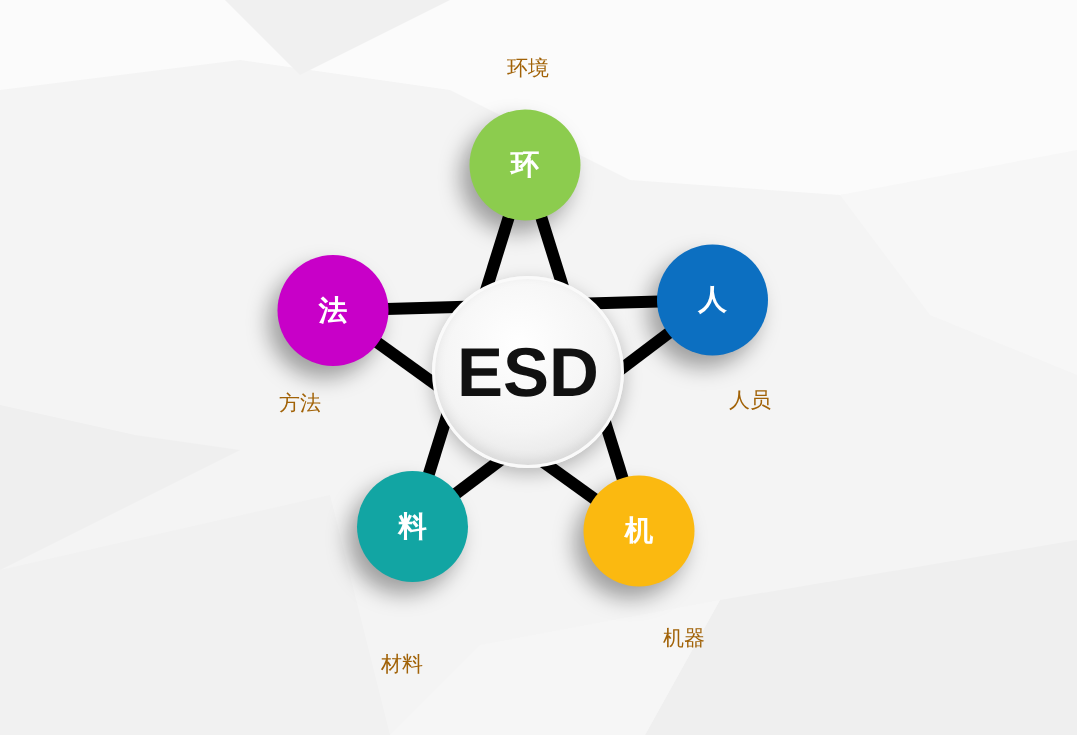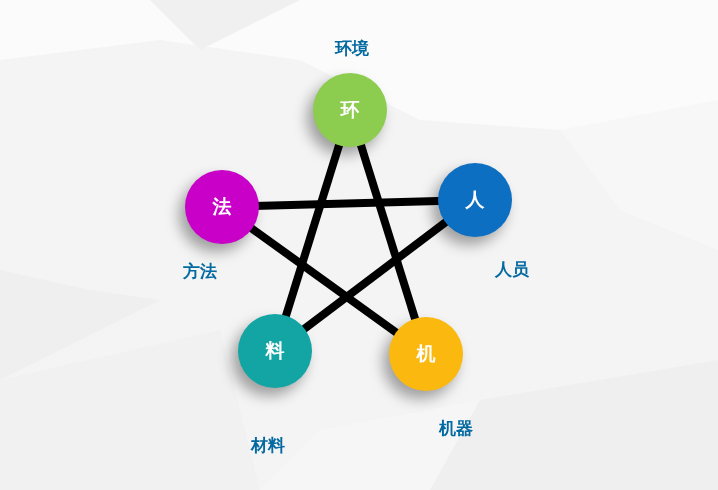--- a/index.html
+++ b/index.html
@@ -22,21 +22,21 @@
     background: radial-gradient(circle at 45% 35%, #ffffff 0%, #f4f4f4 55%, #dcdcdc 100%);
     border: 2px solid #fafafa;
     box-shadow: 0 4px 12px rgba(0,0,0,0.25), inset 0 -3px 8px rgba(0,0,0,0.08);
     display: flex; align-items: center; justify-content: center;
   }
   .center span {
     font-family: "Liberation Sans", sans-serif; font-weight: bold;
     font-size: 46px; color: #111; letter-spacing: 0px;
   }
   .label {
-    position: absolute; font-size: 17px; font-weight: bold; color: #0369a1;
+    position: absolute; font-size: 14px; font-weight: normal; color: #a16207;
     white-space: nowrap; transform: translateX(-50%);
   }
 </style>
 </head>
 <body>
 
 <svg class="bg" viewBox="0 0 718 490" xmlns="http://www.w3.org/2000/svg">
   <rect x="0" y="0" width="718" height="490" fill="#f4f4f4"></rect>
   <polygon points="0,0 718,0 718,110 560,130 420,120 300,60 160,40 0,60" fill="#fbfbfb"></polygon>
   <polygon points="150,0 300,0 200,50" fill="#f0f0f0"></polygon>
@@ -51,30 +51,33 @@
   <svg style="position:absolute;left:0;top:0;" width="718" height="490">
     <g stroke="#000" stroke-width="8" stroke-linecap="butt" fill="none">
       <line x1="222" y1="207" x2="475" y2="200"></line>
       <line x1="350" y1="110" x2="275" y2="351"></line>
       <line x1="350" y1="110" x2="426" y2="354"></line>
       <line x1="222" y1="207" x2="426" y2="354"></line>
       <line x1="475" y1="200" x2="275" y2="351"></line>
     </g>
   </svg>
 
+  <div class="center">
+    <span>ESD</span>
+  </div>
 
   <div class="node" style="left:313px;top:73px;background:#8ccc4e;">
     <span>环</span>
   </div>
   <div class="label" style="left:352px;top:37px;">环境</div>
 
   <div class="node" style="left:438px;top:163px;background:#0c6fc1;">
     <span>人</span>
   </div>
-  <div class="label" style="left:512px;top:258px;">人员</div>
+  <div class="label" style="left:500px;top:258px;">人员</div>
 
   <div class="node" style="left:389px;top:317px;background:#fbb910;">
     <span>机</span>
   </div>
   <div class="label" style="left:456px;top:417px;">机器</div>
 
   <div class="node" style="left:238px;top:314px;background:#12a5a3;">
     <span>料</span>
   </div>
   <div class="label" style="left:268px;top:434px;">材料</div>

